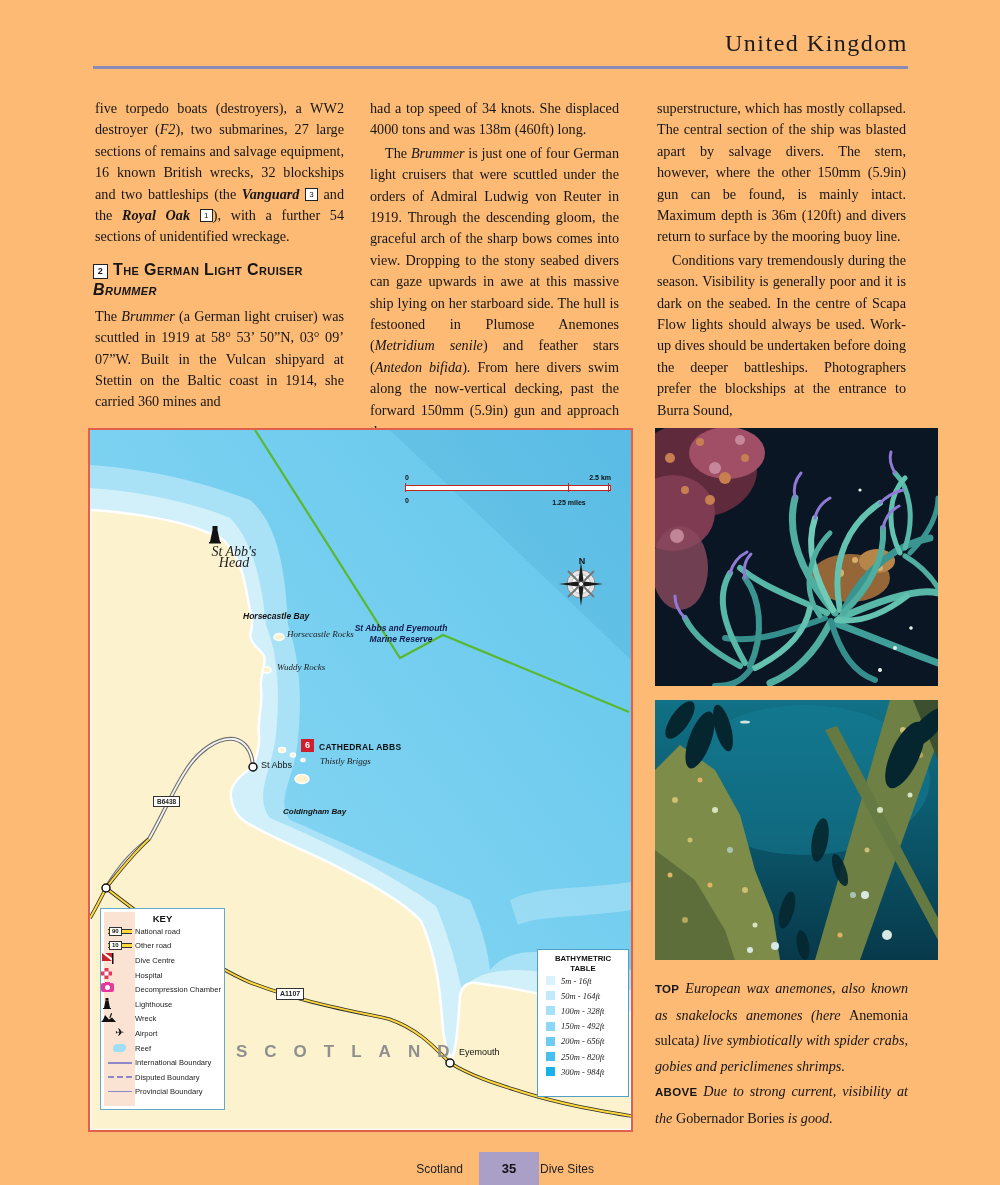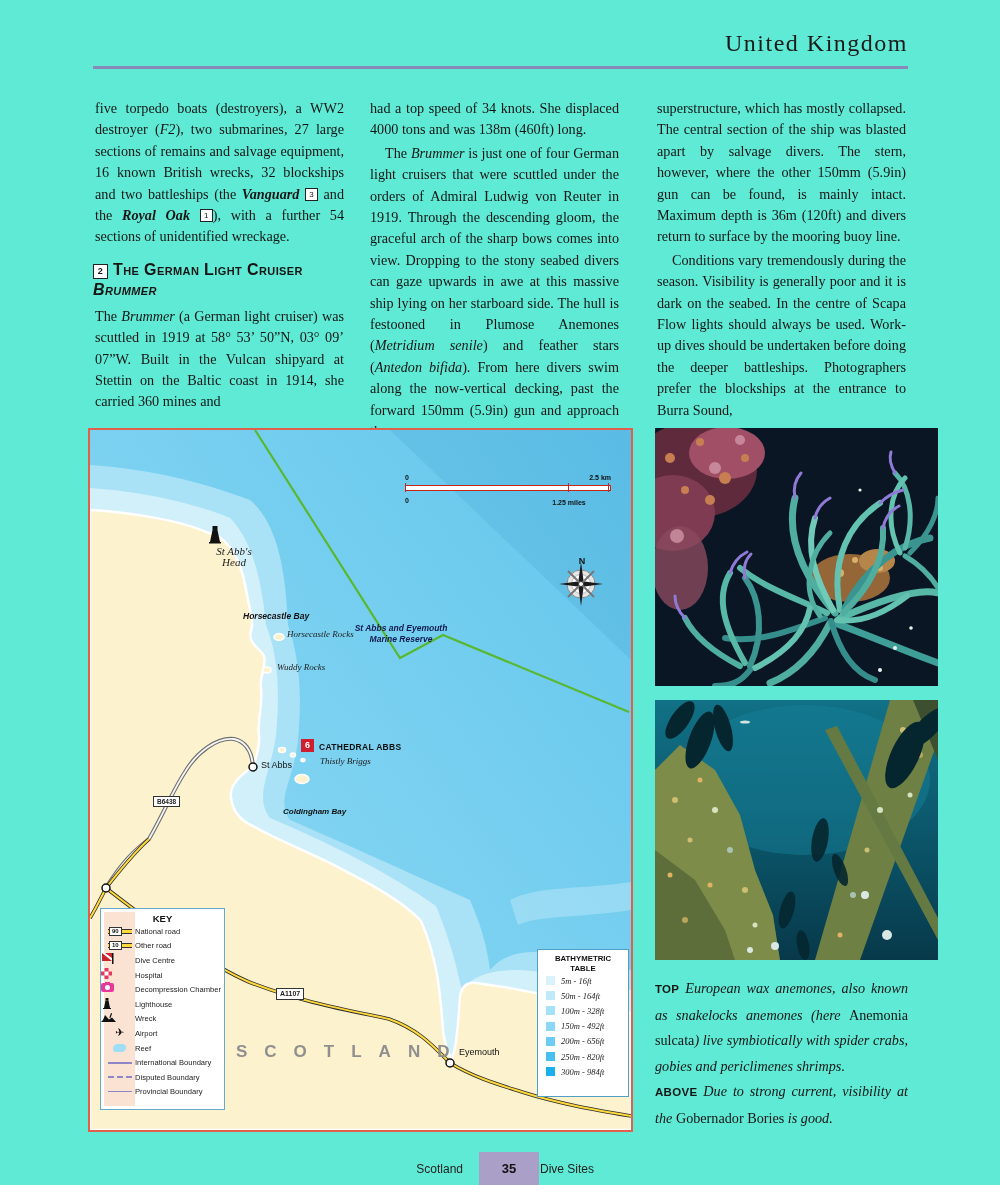--- a/index.html
+++ b/index.html
@@ -1,16 +1,16 @@
 <!DOCTYPE html>
 <html><head>
 <meta charset="utf-8">
 <style>
   html,body{margin:0;padding:0;background:#e9e9e9;}
-  .page{position:relative;width:1000px;height:1185px;background:#5eead4;overflow:hidden;
+  .page{position:relative;width:1000px;height:1185px;background:#fdba74;overflow:hidden;
         font-family:"Liberation Sans",sans-serif;color:#111;}
 
   
   .hdr-title{position:absolute;left:560px;top:30px;width:348px;text-align:right;
              font-family:"Liberation Serif",serif;font-size:24px;letter-spacing:1.5px;color:#1a1a1a;}
   .hdr-rule{position:absolute;left:93px;top:66px;width:815px;height:3px;background:#8a8ab8;}
 
   
   .col{position:absolute;width:253px;font-family:"Liberation Serif",serif;font-size:14.2px;
        line-height:21.4px;text-align:justify;color:#151515;}
@@ -35,21 +35,21 @@
   .scale .bar{position:absolute;left:0;top:11px;width:204px;height:4px;background:#fff;border:1px solid #c3271b;}
   .scale .tick{position:absolute;width:1px;height:9px;background:#c3271b;top:9px;}
   .scale .s0b{position:absolute;left:0;top:23px;}
   .scale .smi{position:absolute;left:134px;top:25px;width:60px;text-align:center;}
   .compass-n{position:absolute;left:484px;top:126px;width:16px;text-align:center;font-weight:bold;font-size:9px;}
   .mlab{position:absolute;white-space:nowrap;}
   .it-serif{font-family:"Liberation Serif",serif;font-style:italic;font-size:9px;color:#222;}
   .bay{font-weight:bold;font-style:italic;font-size:8.5px;color:#111;}
   .town{font-size:9px;color:#111;}
   .reserve{font-weight:bold;font-style:italic;font-size:8.5px;line-height:11px;color:#121a4f;text-align:center;white-space:normal;}
-  .sthead{font-family:"Liberation Serif",serif;font-style:italic;font-size:11px;line-height:11px;text-align:center;white-space:normal;color:#222;}
+  .sthead{font-family:"Liberation Serif",serif;font-style:italic;font-size:14px;line-height:11px;text-align:center;white-space:normal;color:#222;}
   .scotland{font-weight:bold;font-size:17px;letter-spacing:17px;color:#8f8f8f;}
   .cat-box{position:absolute;width:13px;height:13px;background:#cf1f2e;color:#fff;font-weight:bold;font-size:9px;
            line-height:13px;text-align:center;}
   .cat-lab{font-weight:bold;font-size:8.5px;letter-spacing:.3px;}
   .roadbadge{position:absolute;background:#fff;border:1px solid #333;font-size:6.5px;font-weight:bold;
              line-height:9px;padding:0 3px;color:#222;}
 
   
   .keybox{position:absolute;left:10px;top:478px;width:123px;height:200px;background:#fff;border:1px solid #64a8cc;}
   .keystrip{position:absolute;left:3px;top:3px;bottom:3px;width:31px;background:#fbe3d3;}

